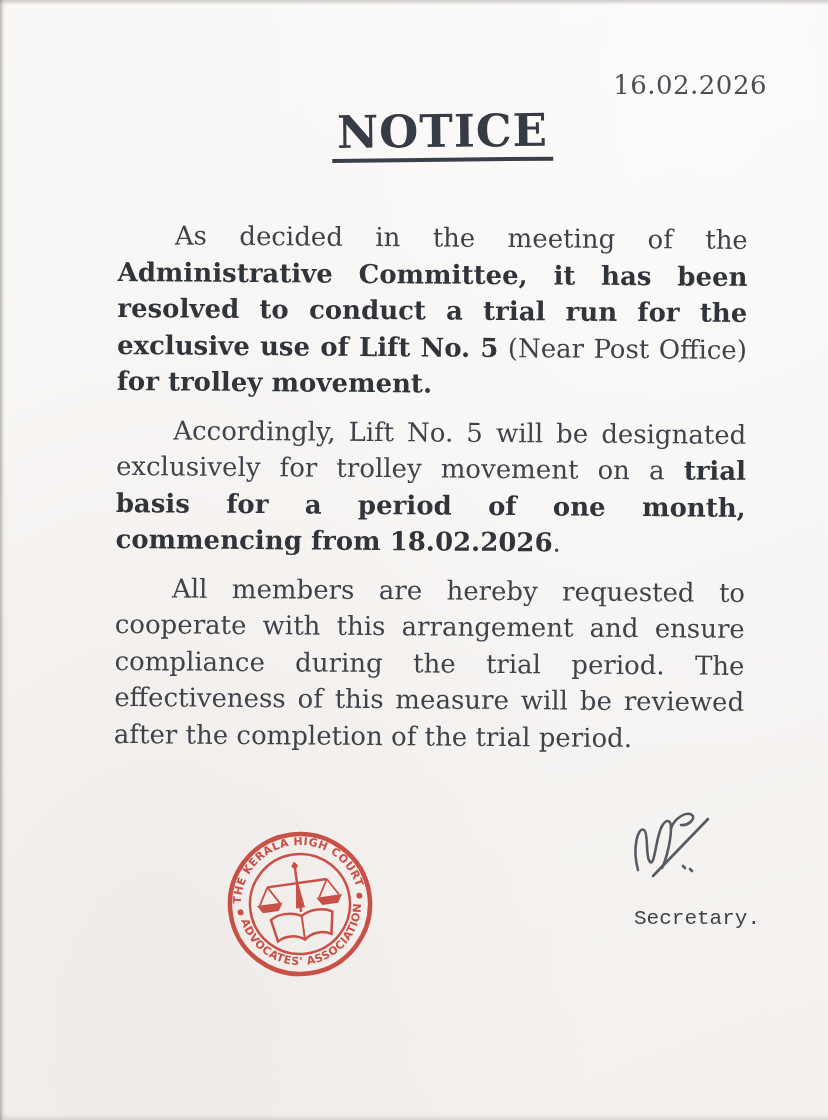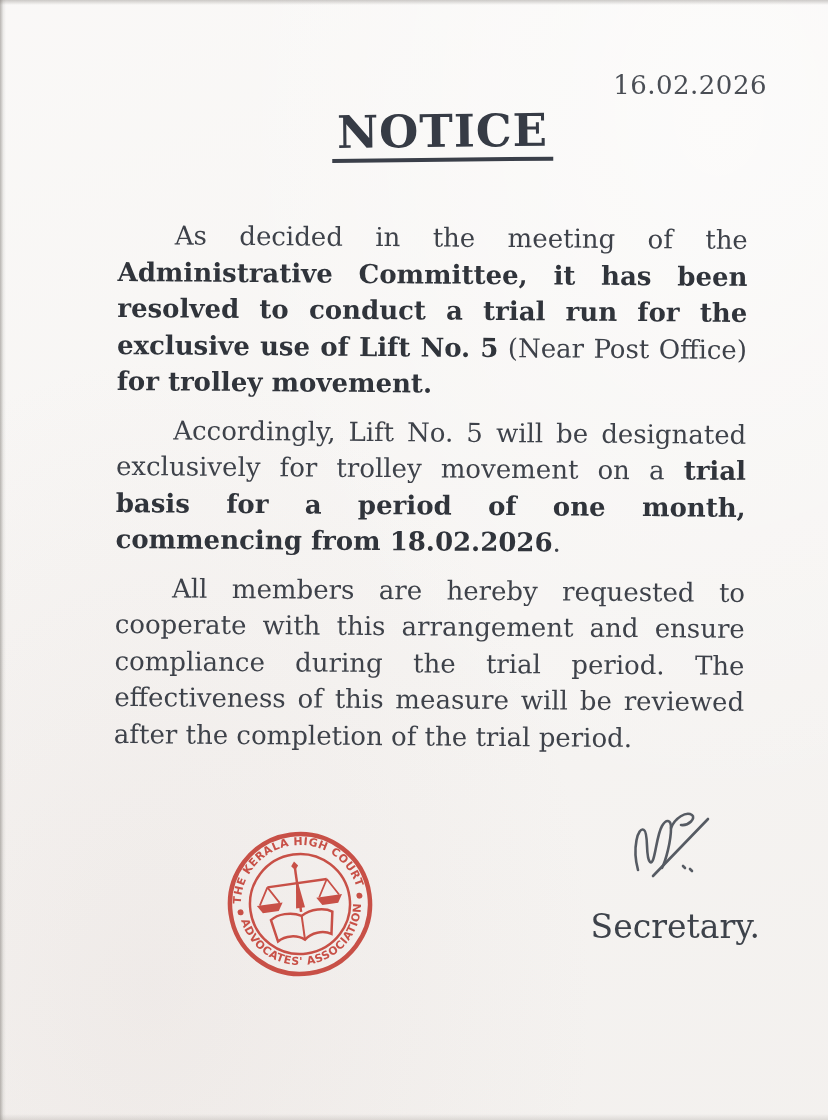--- a/index.html
+++ b/index.html
@@ -39,21 +39,21 @@
   .stamp{position:absolute; left:224px; top:828px; width:152px; height:152px;
     transform:rotate(-8deg); opacity:0.93;}
   .ink-s{stroke:var(--stamp-ink); fill:none;}
   .ink-f{fill:var(--stamp-ink); stroke:none;}
   .ink-t{fill:var(--stamp-ink); font-family:"DejaVu Sans","Liberation Sans",sans-serif;
     font-weight:bold; font-size:11px; letter-spacing:0.5px;}
 
   .signature{position:absolute; left:620px; top:806px; width:112px; height:80px;}
   .sig-stroke{stroke:#565b63; fill:none; stroke-width:2.6; stroke-linecap:round; stroke-linejoin:round;}
   .sig-name{position:absolute; top:876px; right:80px; font-size:25px; color:#3d424a;}
-  .sig-role{position:absolute; top:907px; right:85px; font-size:33px; color:#3d424a;}
+  .sig-role{position:absolute; top:907px; right:85px; font-size:21px; color:#3d424a;font-family:Liberation Mono, monospace;}
 </style>
 </head>
 <body>
 
 <div class="page">
 
   <div class="edge-left"></div>
   <div class="edge-right"></div>
   <div class="edge-top"></div>
   <div class="edge-bottom"></div>

